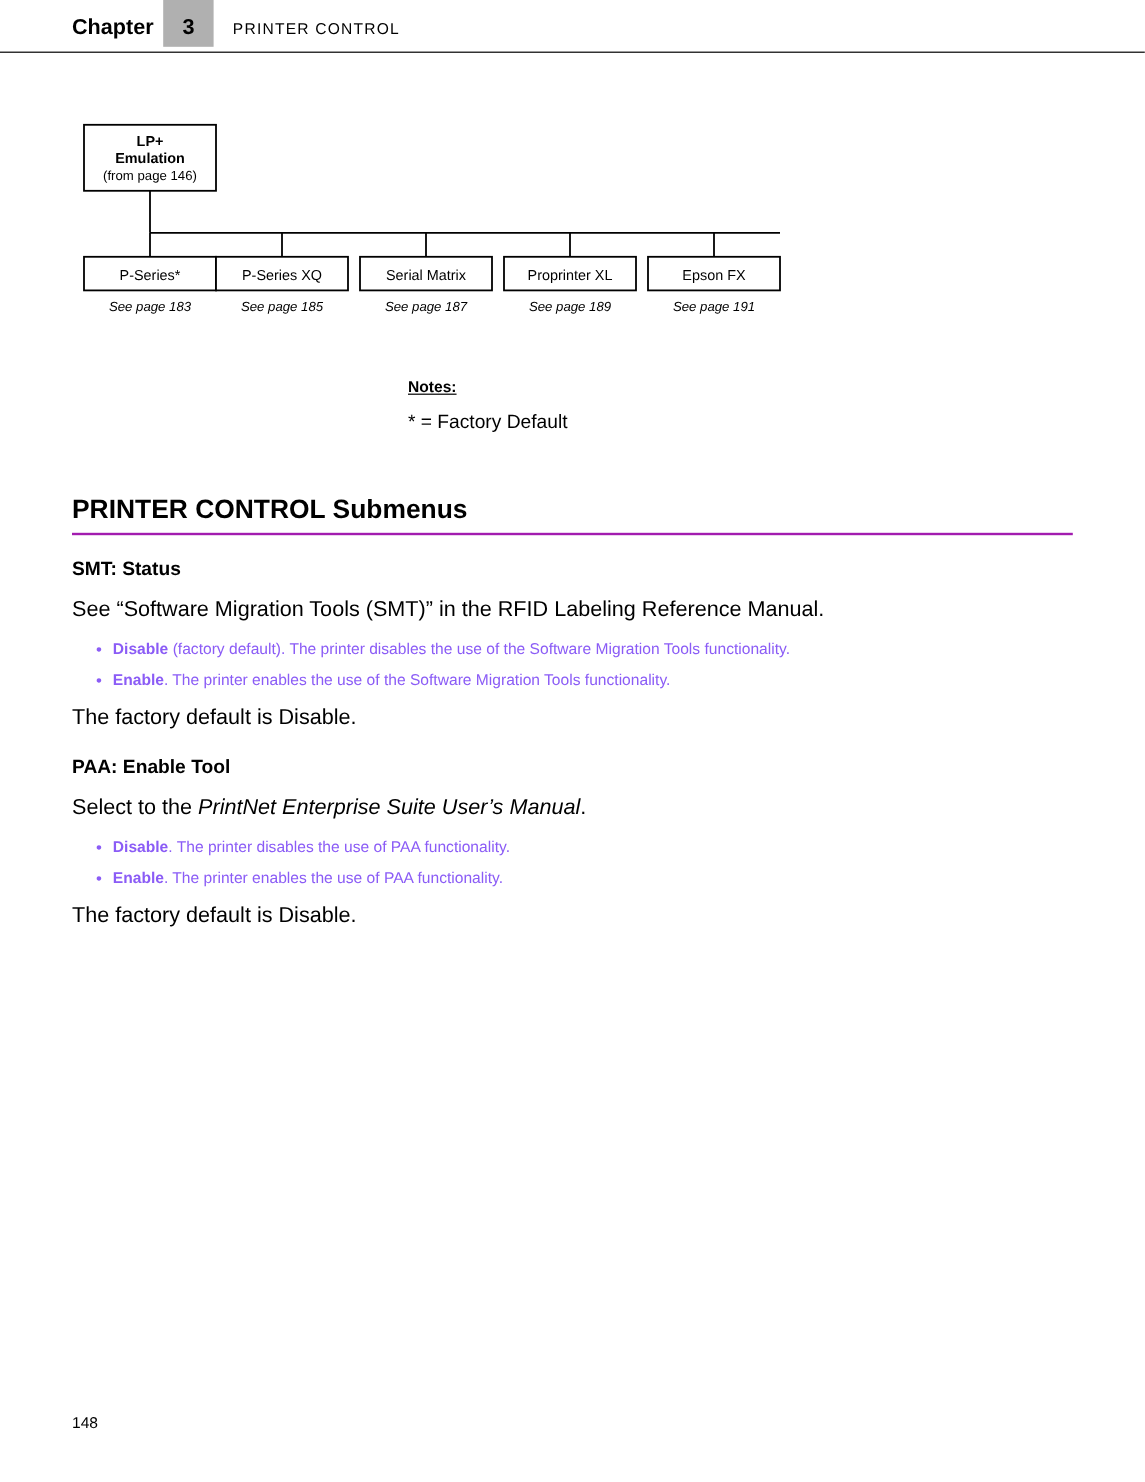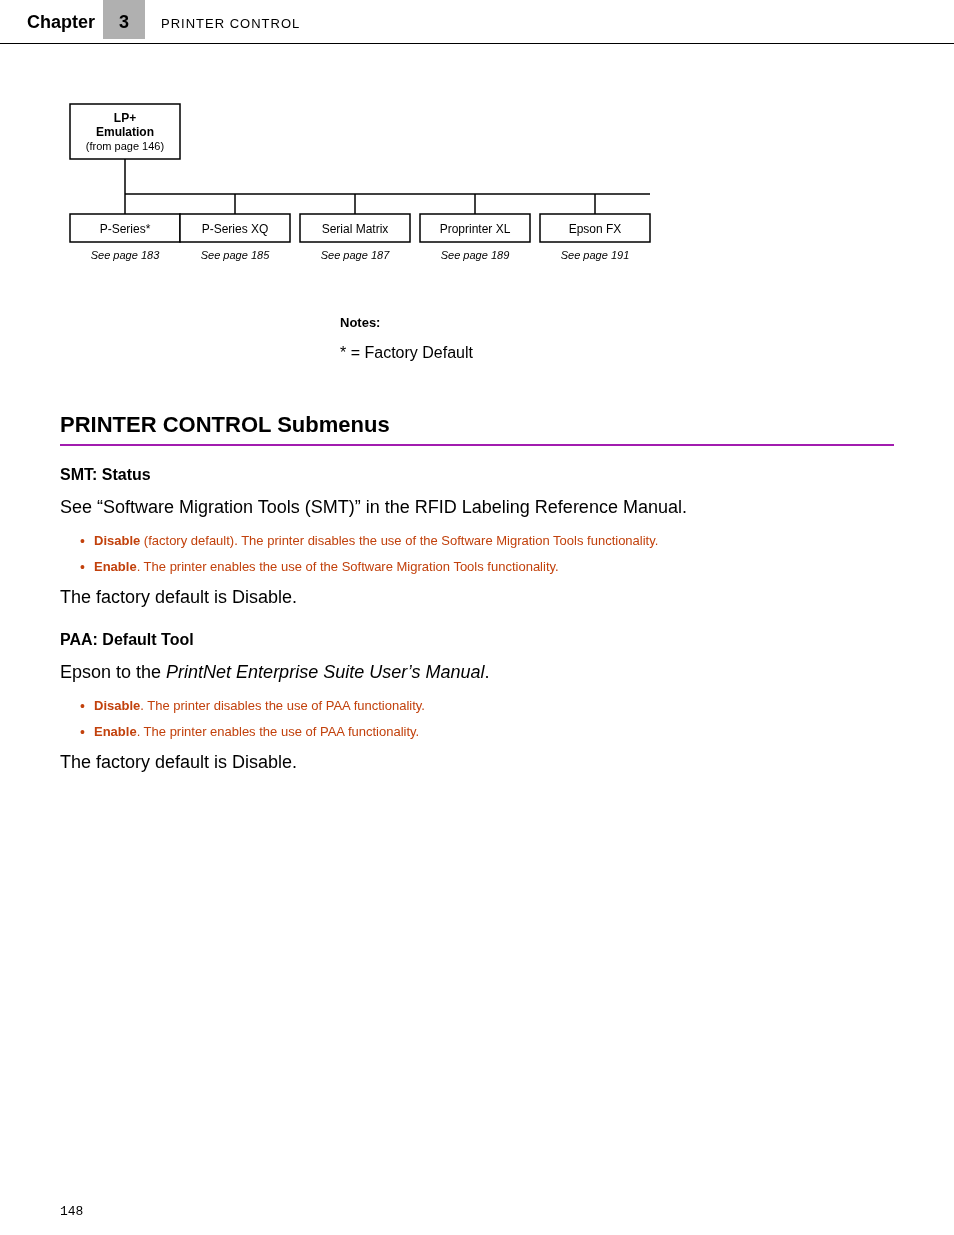--- a/index.html
+++ b/index.html
@@ -25,21 +25,21 @@
       position: relative;
     }
 
     
     .chapter-header {
       display: flex;
       align-items: stretch;
       border-bottom: 1px solid #000;
       padding-bottom: 4px;
       margin-bottom: 10px;
-      padding-left: 27px;
+      padding-left: 60px;
       padding-top: 0;
     }
 
     .chapter-label {
       font-size: 18px;
       font-weight: bold;
       color: #000;
       padding-right: 8px;
       padding-top: 12px;
       padding-bottom: 6px;
@@ -69,20 +69,21 @@
     }
 
     
     .notes-area {
       padding: 10px 60px 20px 340px;
     }
 
     .notes-label {
       font-weight: bold;
       font-size: 13px;
+      text-decoration: underline;
     }
 
     .notes-text {
       font-size: 16px;
       margin-top: 14px;
     }
 
     
     .main-content {
       padding: 30px 60px 40px 60px;
@@ -116,38 +117,37 @@
       list-style: none;
       margin: 8px 0 8px 20px;
     }
 
     .bullet-list li {
       font-size: 13px;
       line-height: 1.5;
       margin-bottom: 6px;
       padding-left: 14px;
       position: relative;
-      color: #c2410c;
+      color: #8b5cf6;
     }
 
     .bullet-list li::before {
       content: "•";
       position: absolute;
       left: 0;
       font-size: 14px;
     }
 
     
     .page-number {
       position: absolute;
-      bottom: 16px;
+      bottom: 42px;
       left: 60px;
       font-size: 13px;
       color: #000;
-      font-family: Liberation Mono, monospace;
     }
 
     
     .diagram-wrapper {
       position: relative;
       width: 620px;
       height: 200px;
       margin-top: 10px;
     }
   </style>
@@ -230,25 +230,25 @@
         <strong>Disable</strong><span> (factory default). The printer disables the use of the Software Migration Tools functionality.</span>
       </li>
       <li>
         <strong>Enable</strong><span>. The printer enables the use of the Software Migration Tools functionality.</span>
       </li>
     </ul>
 
     <p class="body-text">The factory default is Disable.</p>
 
     <h3 class="subsection-title">
-      <span>PAA: Default Tool</span>
+      <span>PAA: Enable Tool</span>
     </h3>
 
     <p class="body-text">
-      <span>Epson to the </span><em>PrintNet Enterprise Suite User’s Manual</em><span>.</span>
+      <span>Select to the </span><em>PrintNet Enterprise Suite User’s Manual</em><span>.</span>
     </p>
 
     <ul class="bullet-list">
       <li>
         <strong>Disable</strong><span>. The printer disables the use of PAA functionality.</span>
       </li>
       <li>
         <strong>Enable</strong><span>. The printer enables the use of PAA functionality.</span>
       </li>
     </ul>

